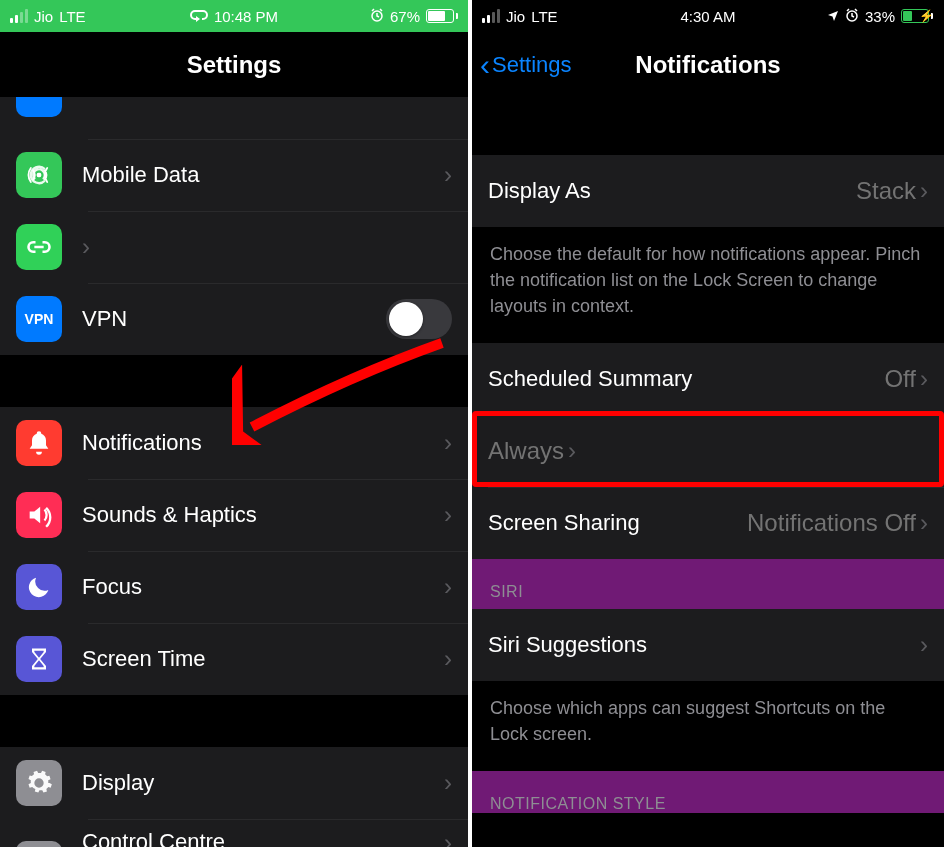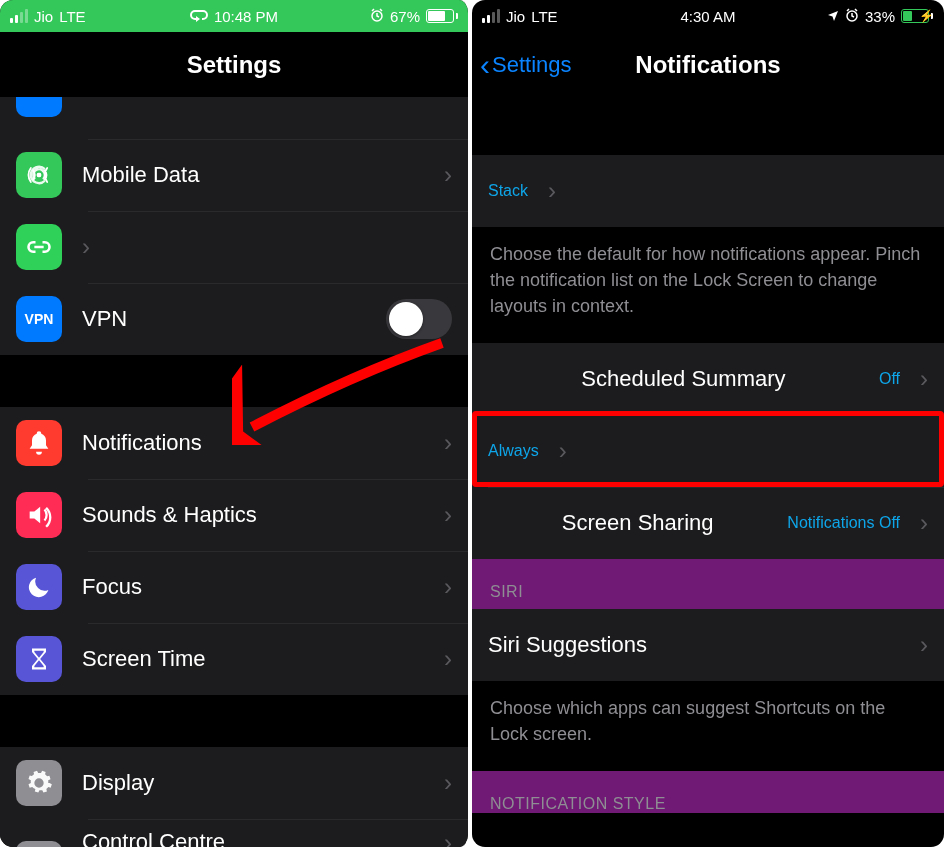--- a/index.html
+++ b/index.html
@@ -10,21 +10,20 @@
     width: 948px;
     height: 847px;
     overflow: hidden;
   }
   .phone {
     position: relative;
     height: 847px;
     background: #000;
     color: #fff;
     overflow: hidden;
-    border-radius: 13px;
   }
   .phone-left { width: 472px; border-right: 4px solid #fff; }
   .phone-right { width: 472px; }
 
   
   .status-bar {
     height: 32px;
     display: flex;
     align-items: center;
     padding: 0 10px;
@@ -79,21 +78,21 @@
     position: relative;
     cursor: pointer;
   }
   .row + .row::before {
     content:"";
     position:absolute; left:88px; right:0; top:0;
     height:1px; background:#2a2a2c;
   }
   .phone-right .row + .row::before { left:16px; }
   .row .label { font-size: 22px; color:#fff; flex:1; }
-  .row .value { font-size: 16px; color:#0ea5e9; margin-right:20px; }
+  .row .value { font-size: 24px; color:#737373; margin-right:4px; }
   .row .chevron { color:#5a5a5e; font-size:24px; }
 
   .icon {
     width: 46px; height:46px; border-radius:10px;
     margin-right: 20px;
     display:flex; align-items:center; justify-content:center;
     flex-shrink:0;
   }
   .icon svg { width:28px; height:28px; }
   .icon.blue { background:#007aff; }
@@ -351,27 +350,28 @@
       <span class="back-chevron">‹</span>
       <span>Settings</span>
     </div>
     <h1>Notifications</h1>
   </div>
 
   <div style="height:58px;background:#000"></div>
 
   <div class="group">
     <div class="row">
+      <span class="label">Display As</span>
       <span class="value">Stack</span>
       <span class="chevron">›</span>
     </div>
   </div>
   <div class="footer-text">Choose the default for how notifications appear. Pinch the notification list on the Lock Screen to change layouts in context.</div>
 
-  <div class="group" style="position:relative;text-align:center;">
+  <div class="group" style="position:relative;">
     <div class="row">
       <span class="label">Scheduled Summary</span>
       <span class="value">Off</span>
       <span class="chevron">›</span>
     </div>
     <div class="row">
       <span class="value">Always</span>
       <span class="chevron">›</span>
     </div>
     <div class="row">

